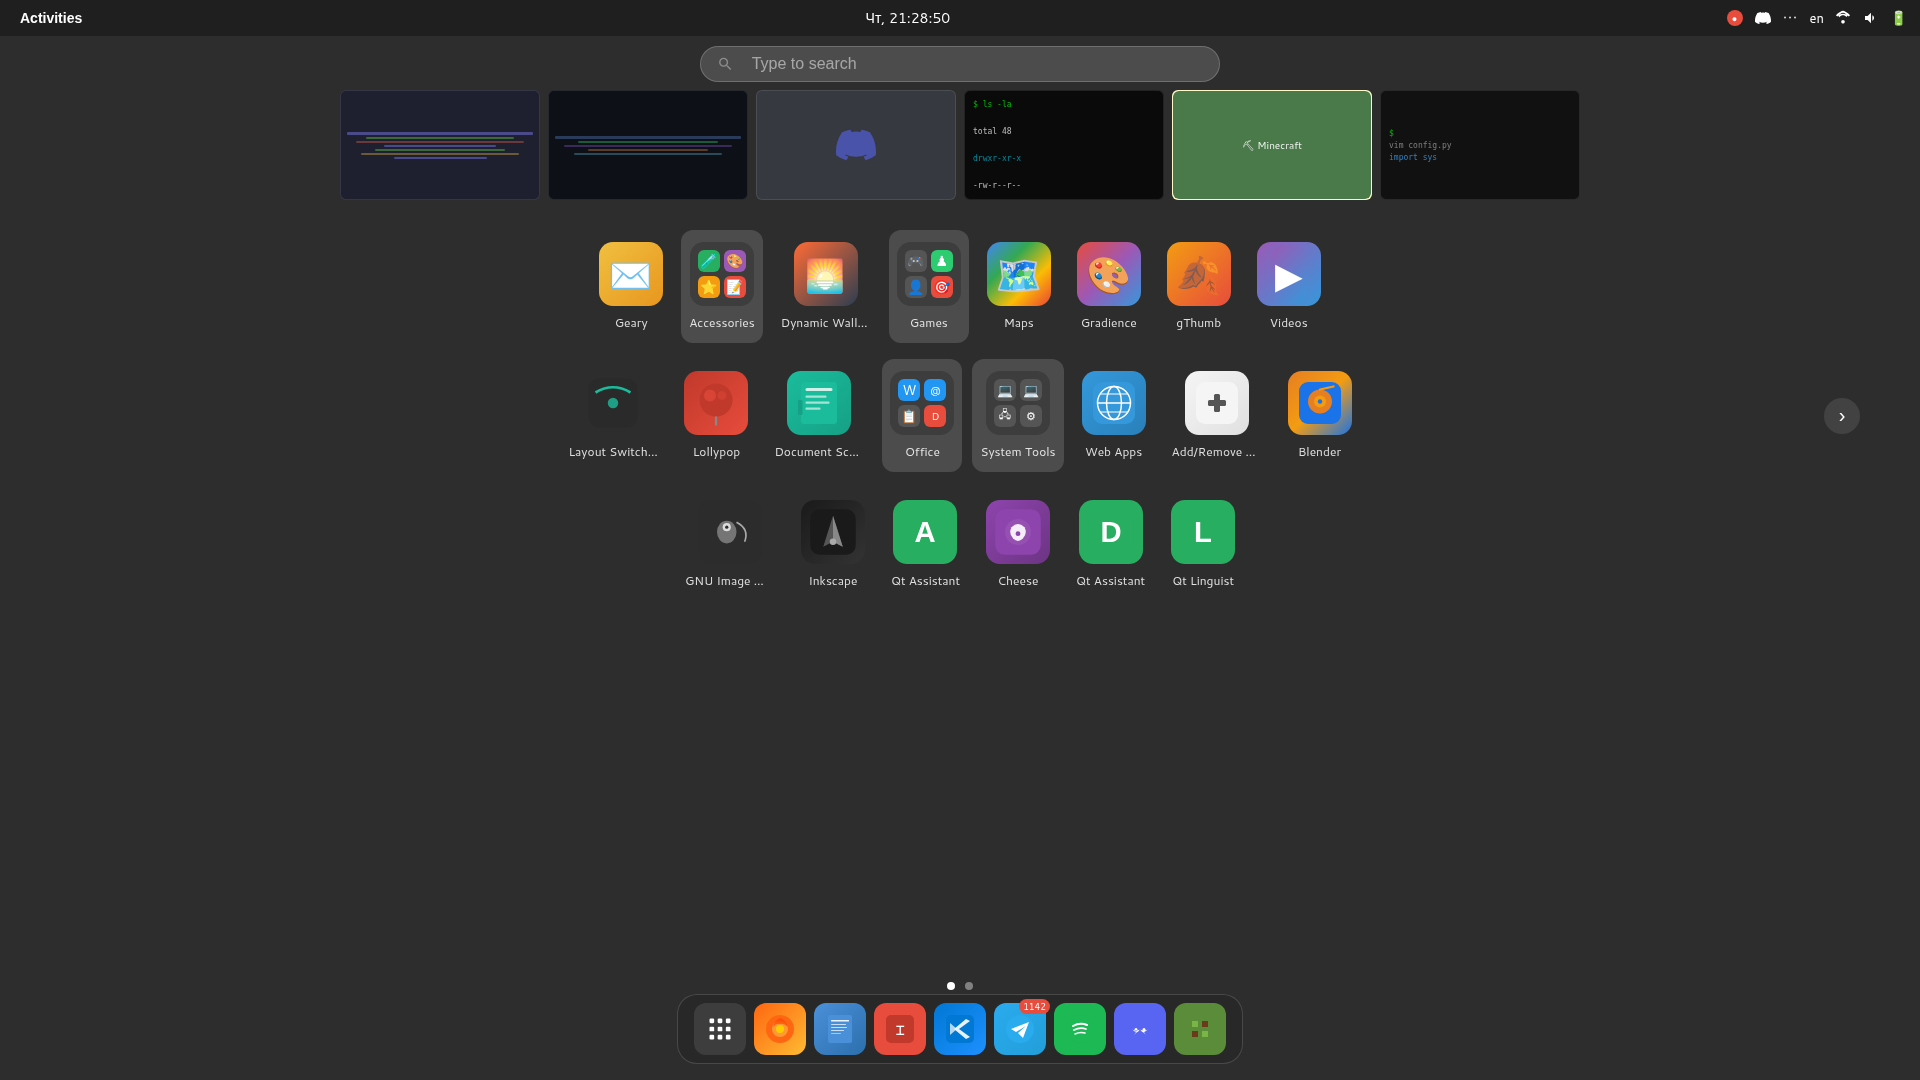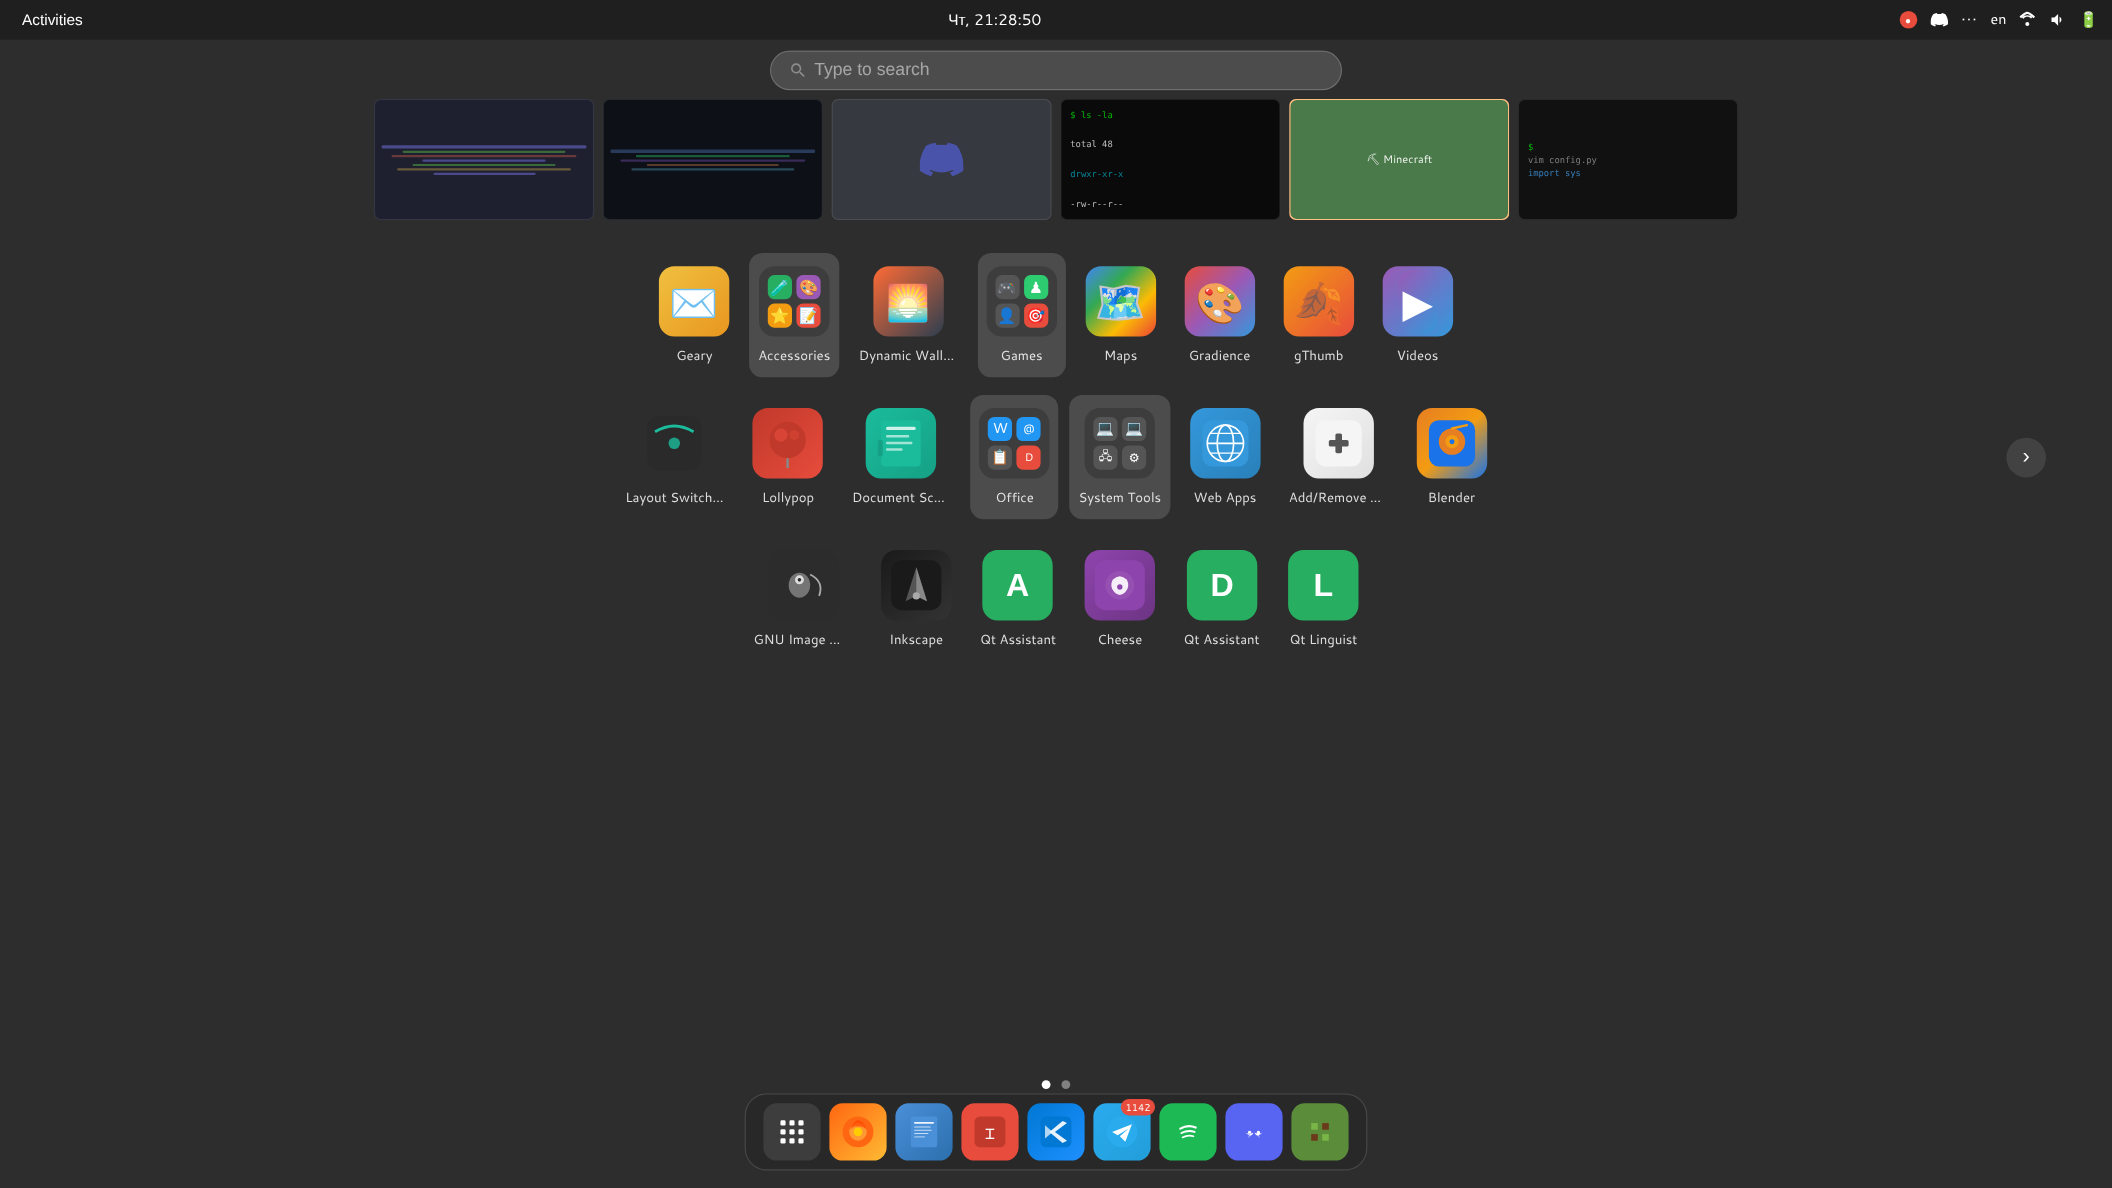--- a/index.html
+++ b/index.html
@@ -21,21 +21,21 @@
       display: flex;
       align-items: center;
       justify-content: space-between;
       padding: 0 12px;
       background: rgba(0,0,0,0.3);
       z-index: 100;
     }
     .topbar-left { display: flex; align-items: center; gap: 8px; }
     .activities-btn {
       background: none; border: none; color: #fff;
-      font-size: 14px; font-weight: 400; cursor: pointer;
+      font-size: 14px; font-weight: 700; cursor: pointer;
       padding: 4px 8px;
       border-radius: 4px;
     }
     .topbar-center { font-size: 14px; font-weight: 400; }
     .topbar-right {
       display: flex; align-items: center; gap: 10px; font-size: 13px;
     }
     .tray-icon { width: 18px; height: 18px; display: flex; align-items: center; justify-content: center; }
     .notification-badge {
       background: #e74c3c; color: #fff; border-radius: 50%;
@@ -50,21 +50,21 @@
       width: 520px;
     }
     .search-bar {
       width: 100%;
       background: rgba(255,255,255,0.15);
       border: 1px solid rgba(255,255,255,0.2);
       border-radius: 24px;
       display: flex;
       align-items: flex-end;
       padding: 8px 16px;
-      gap: 6px;
+      gap: 18px;
     }
     .search-bar input {
       background: none; border: none; outline: none;
       color: rgba(255,255,255,0.7); font-size: 16px; width: 100%;
     }
     .search-bar input::placeholder { color: rgba(255,255,255,0.5); }
     .search-icon-svg { opacity: 0.6; }
 
     
     .thumbnails-row {
@@ -87,21 +87,21 @@
       border: 1px solid rgba(255,255,255,0.1);
     }
     .thumb-inner {
       width: 100%; height: 100%;
       display: flex; align-items: center; justify-content: center;
     }
     .thumb-code { background: #1e2030; }
     .thumb-dark { background: #0d1117; }
     .thumb-terminal { background: #0a0a0a; }
     .thumb-game { background: #1a3a1a; }
-    .thumb-mc { background: #fdba74; }
+    .thumb-mc { background: #fef9c3; }
     .thumb-term2 { background: #111; }
 
     
     .apps-section {
       position: absolute;
       top: 230px;
       left: 0; right: 0;
       padding: 0 140px;
     }
     .app-item {

